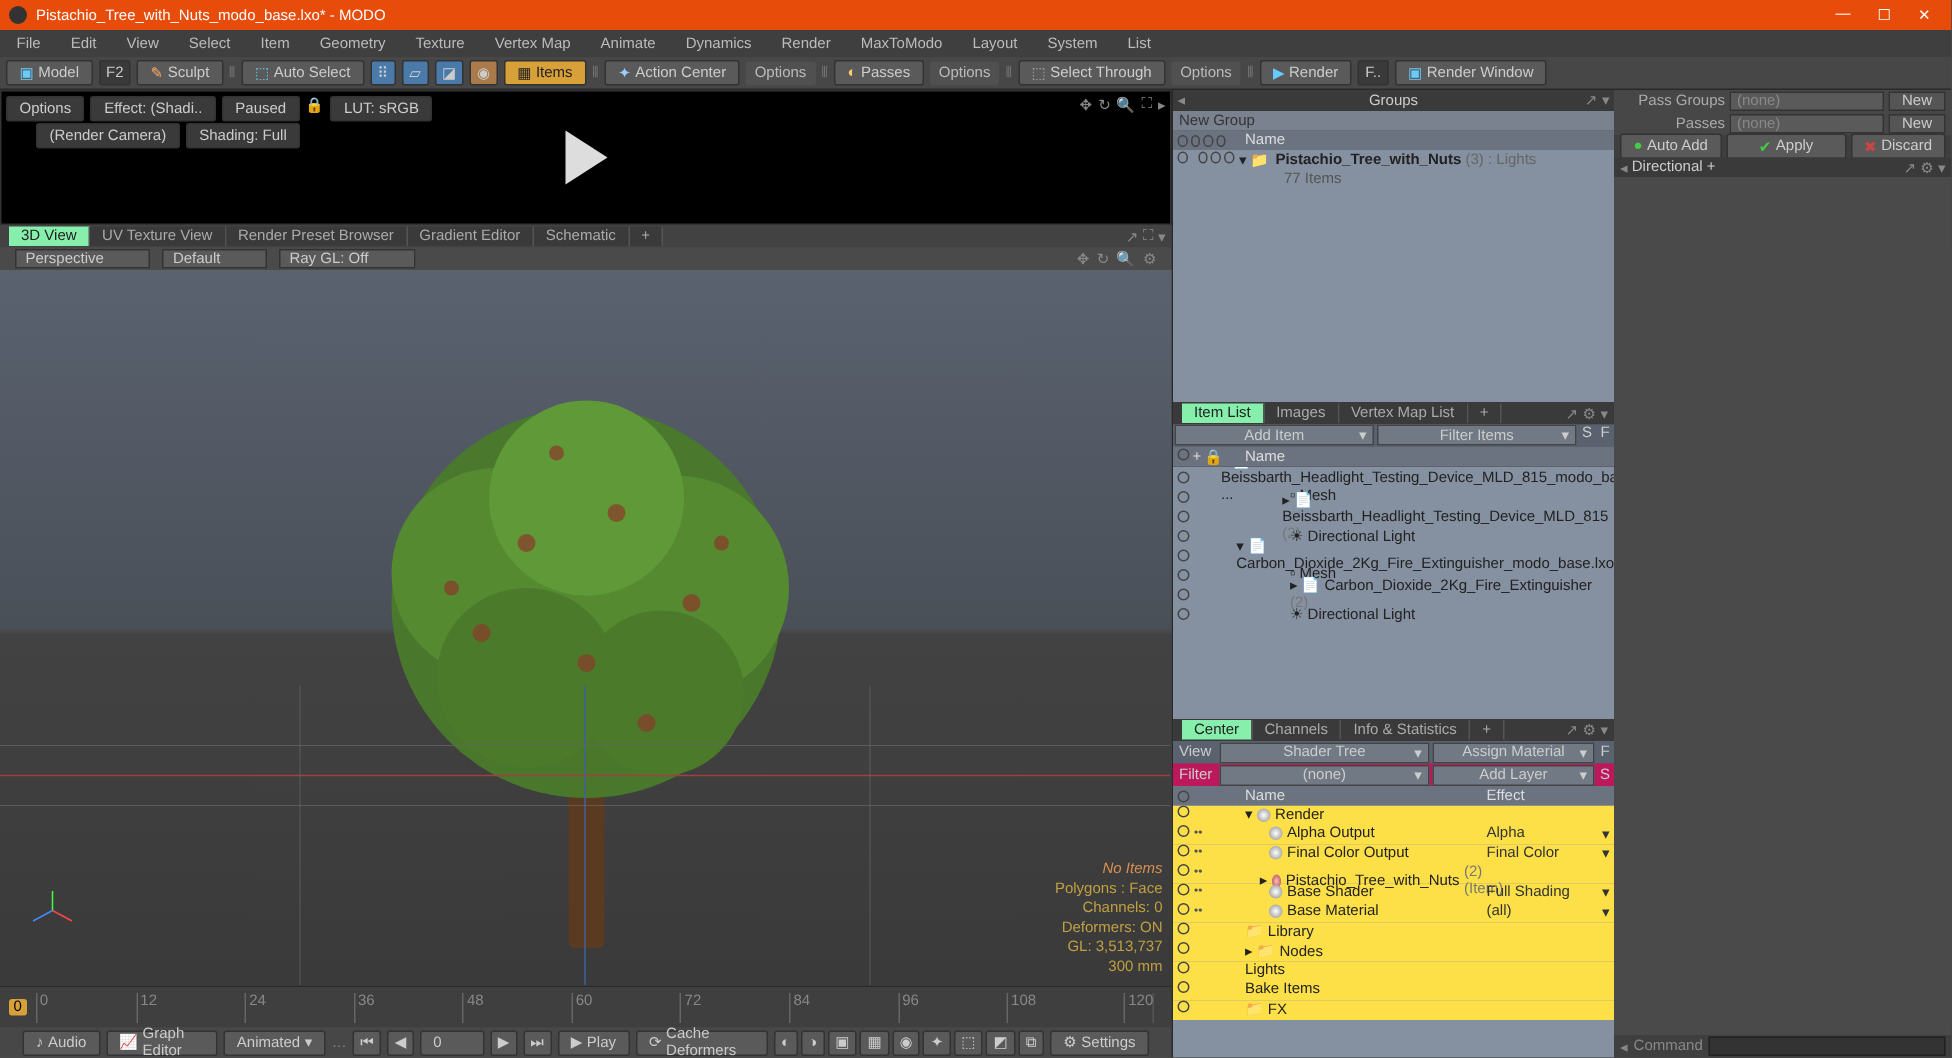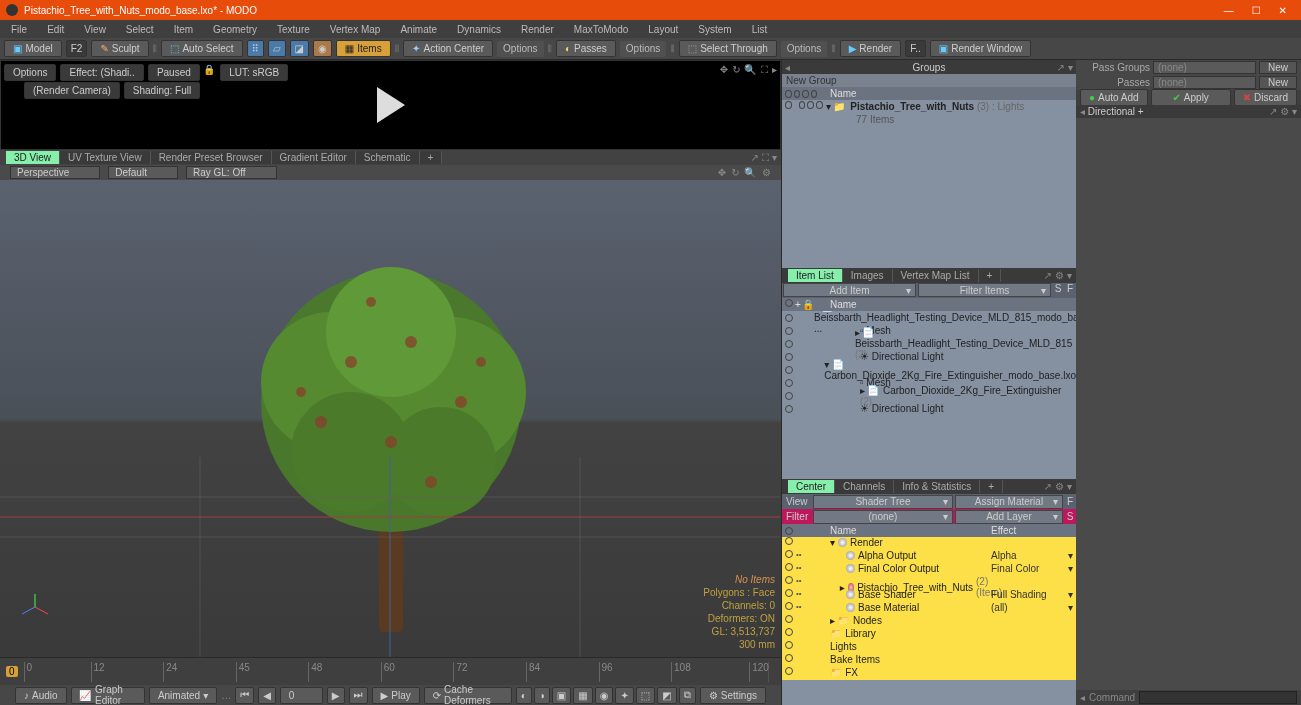--- a/index.html
+++ b/index.html
@@ -258,21 +258,21 @@
       </div>
     </div>
 
     <div class="timeline">
       <span style="background:#d8a038;color:#000;padding:0 3px;border-radius:2px">0</span>
       <div class="tl-scale">
         <div class="tl-ticks">
           <span>0</span>
           <span>12</span>
           <span>24</span>
-          <span>45</span>
+          <span>36</span>
           <span>48</span>
           <span>60</span>
           <span>72</span>
           <span>84</span>
           <span>96</span>
           <span>108</span>
           <span>120</span>
         </div>
       </div>
     </div>
@@ -487,28 +487,28 @@
             <span class="dot"></span>
             <span style="font-size:8px">••</span>
           </div>
           <div class="nm" style="padding-left:20px"> <span class="ball "></span> Base Material</div>
           <div class="ef">(all) <span style="float:right;padding-right:3px">▾</span></div>
         </div>
         <div class="shader-row">
           <div class="vis">
             <span class="dot"></span>
           </div>
+          <div class="nm" style="padding-left:4px"> 📁 Library</div>
+          <div class="ef"></div>
+        </div>
+        <div class="shader-row">
+          <div class="vis">
+            <span class="dot"></span>
+          </div>
           <div class="nm" style="padding-left:4px">▸ 📁 Nodes</div>
-          <div class="ef"></div>
-        </div>
-        <div class="shader-row">
-          <div class="vis">
-            <span class="dot"></span>
-          </div>
-          <div class="nm" style="padding-left:4px"> 📁 Library</div>
           <div class="ef"></div>
         </div>
         <div class="shader-row">
           <div class="vis">
             <span class="dot"></span>
           </div>
           <div class="nm" style="padding-left:4px">  Lights</div>
           <div class="ef"></div>
         </div>
         <div class="shader-row">

